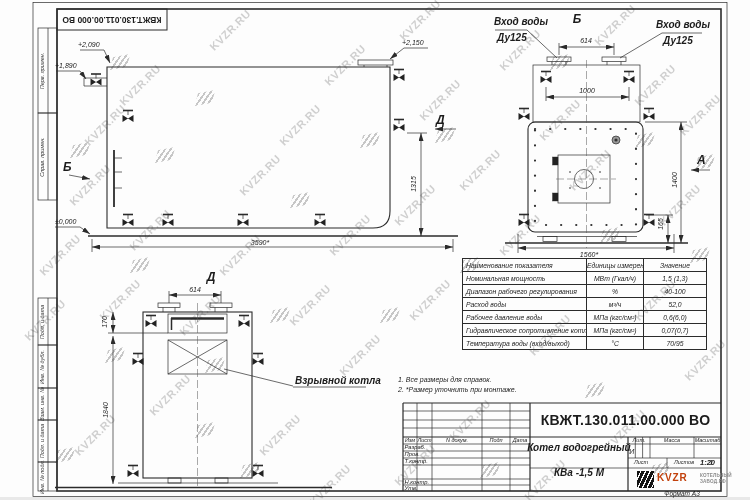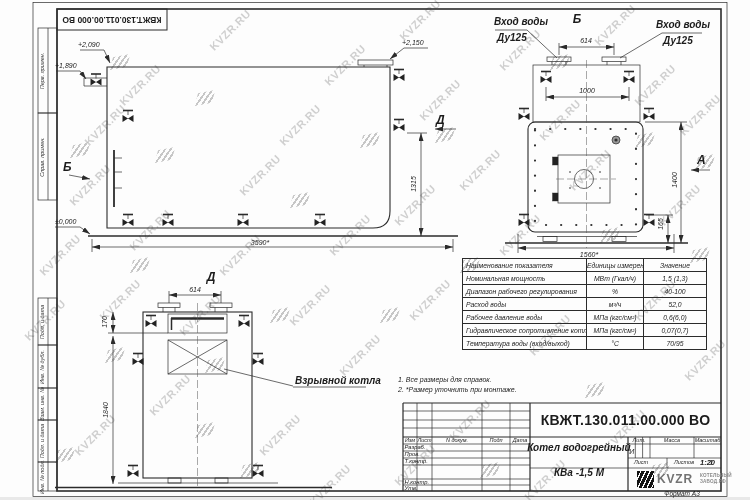--- a/index.html
+++ b/index.html
@@ -32,21 +32,21 @@
   #spec th,#spec td{border:.8px solid #2b2b2b;font-family:"Liberation Sans",sans-serif;font-size:6.8px;
       font-style:italic;font-weight:400;color:#1c1c1c;height:12px;padding:0 0 0 3px;text-align:left;
       overflow:hidden;white-space:nowrap;}
   #spec table{border:1.4px solid #2b2b2b;}
   #spec .ctr{text-align:center;padding:0;}
   
   .doc{font-size:14px;font-weight:700;font-style:normal;letter-spacing:.3px;}
   .prod{font-size:10px;font-weight:600;}
   .logo-sq{position:absolute;z-index:3;width:17px;height:17px;
       background:repeating-linear-gradient(115deg,#141414 0 3px,#fafafa 3px 4.2px);}
-  .logo-txt{font-size:12px;font-weight:800;font-style:normal;letter-spacing:.8px;color:#737373;}
+  .logo-txt{font-size:10px;font-weight:800;font-style:normal;letter-spacing:.8px;color:#c2410c;}
   .logo-sub{font-size:4.6px;font-weight:700;font-style:normal;color:#8a8a8a;letter-spacing:.2px;}
 </style>
 </head>
 <body>
 
 <div id="stage">
   <div id="sheet"></div>
   <div id="wm-layer">
       <span class="wm" style="left: 60px; top: 255px;">KVZR.RU</span>
       <span class="wm" style="left: 45px; top: 320px;">KVZR.RU</span>

